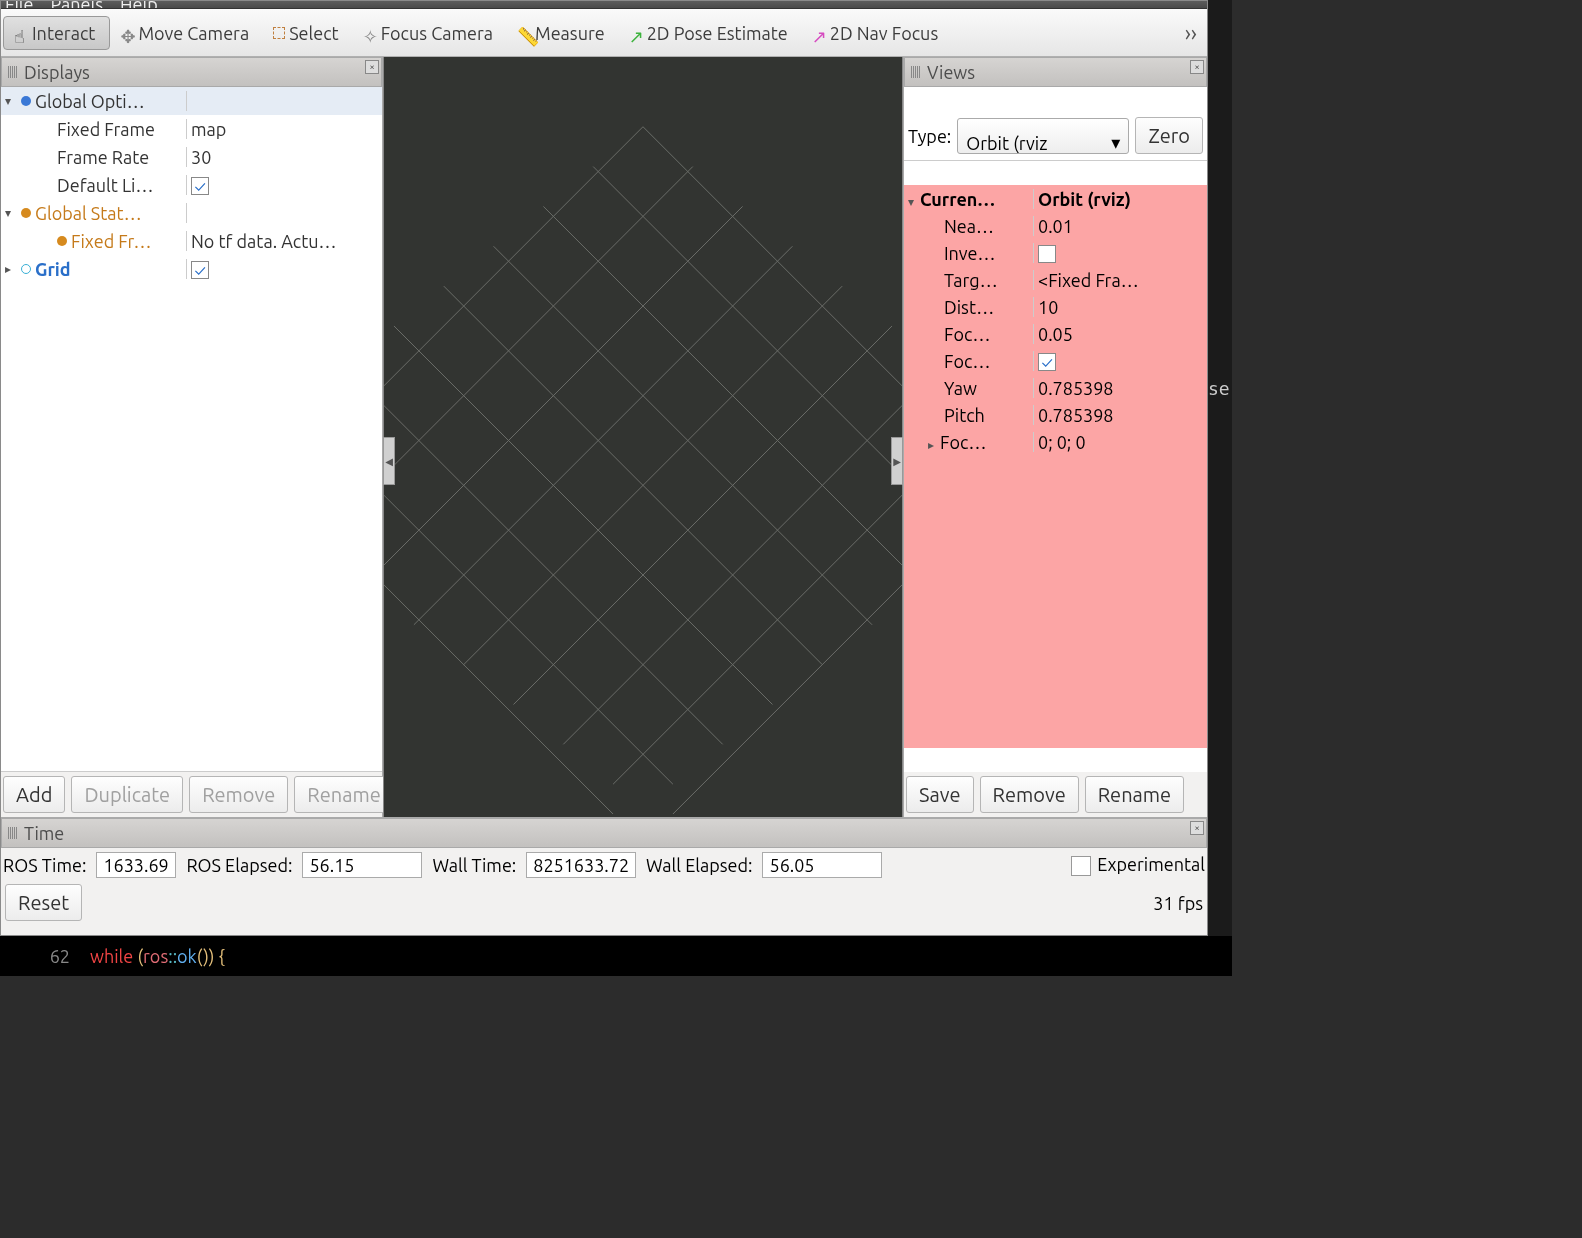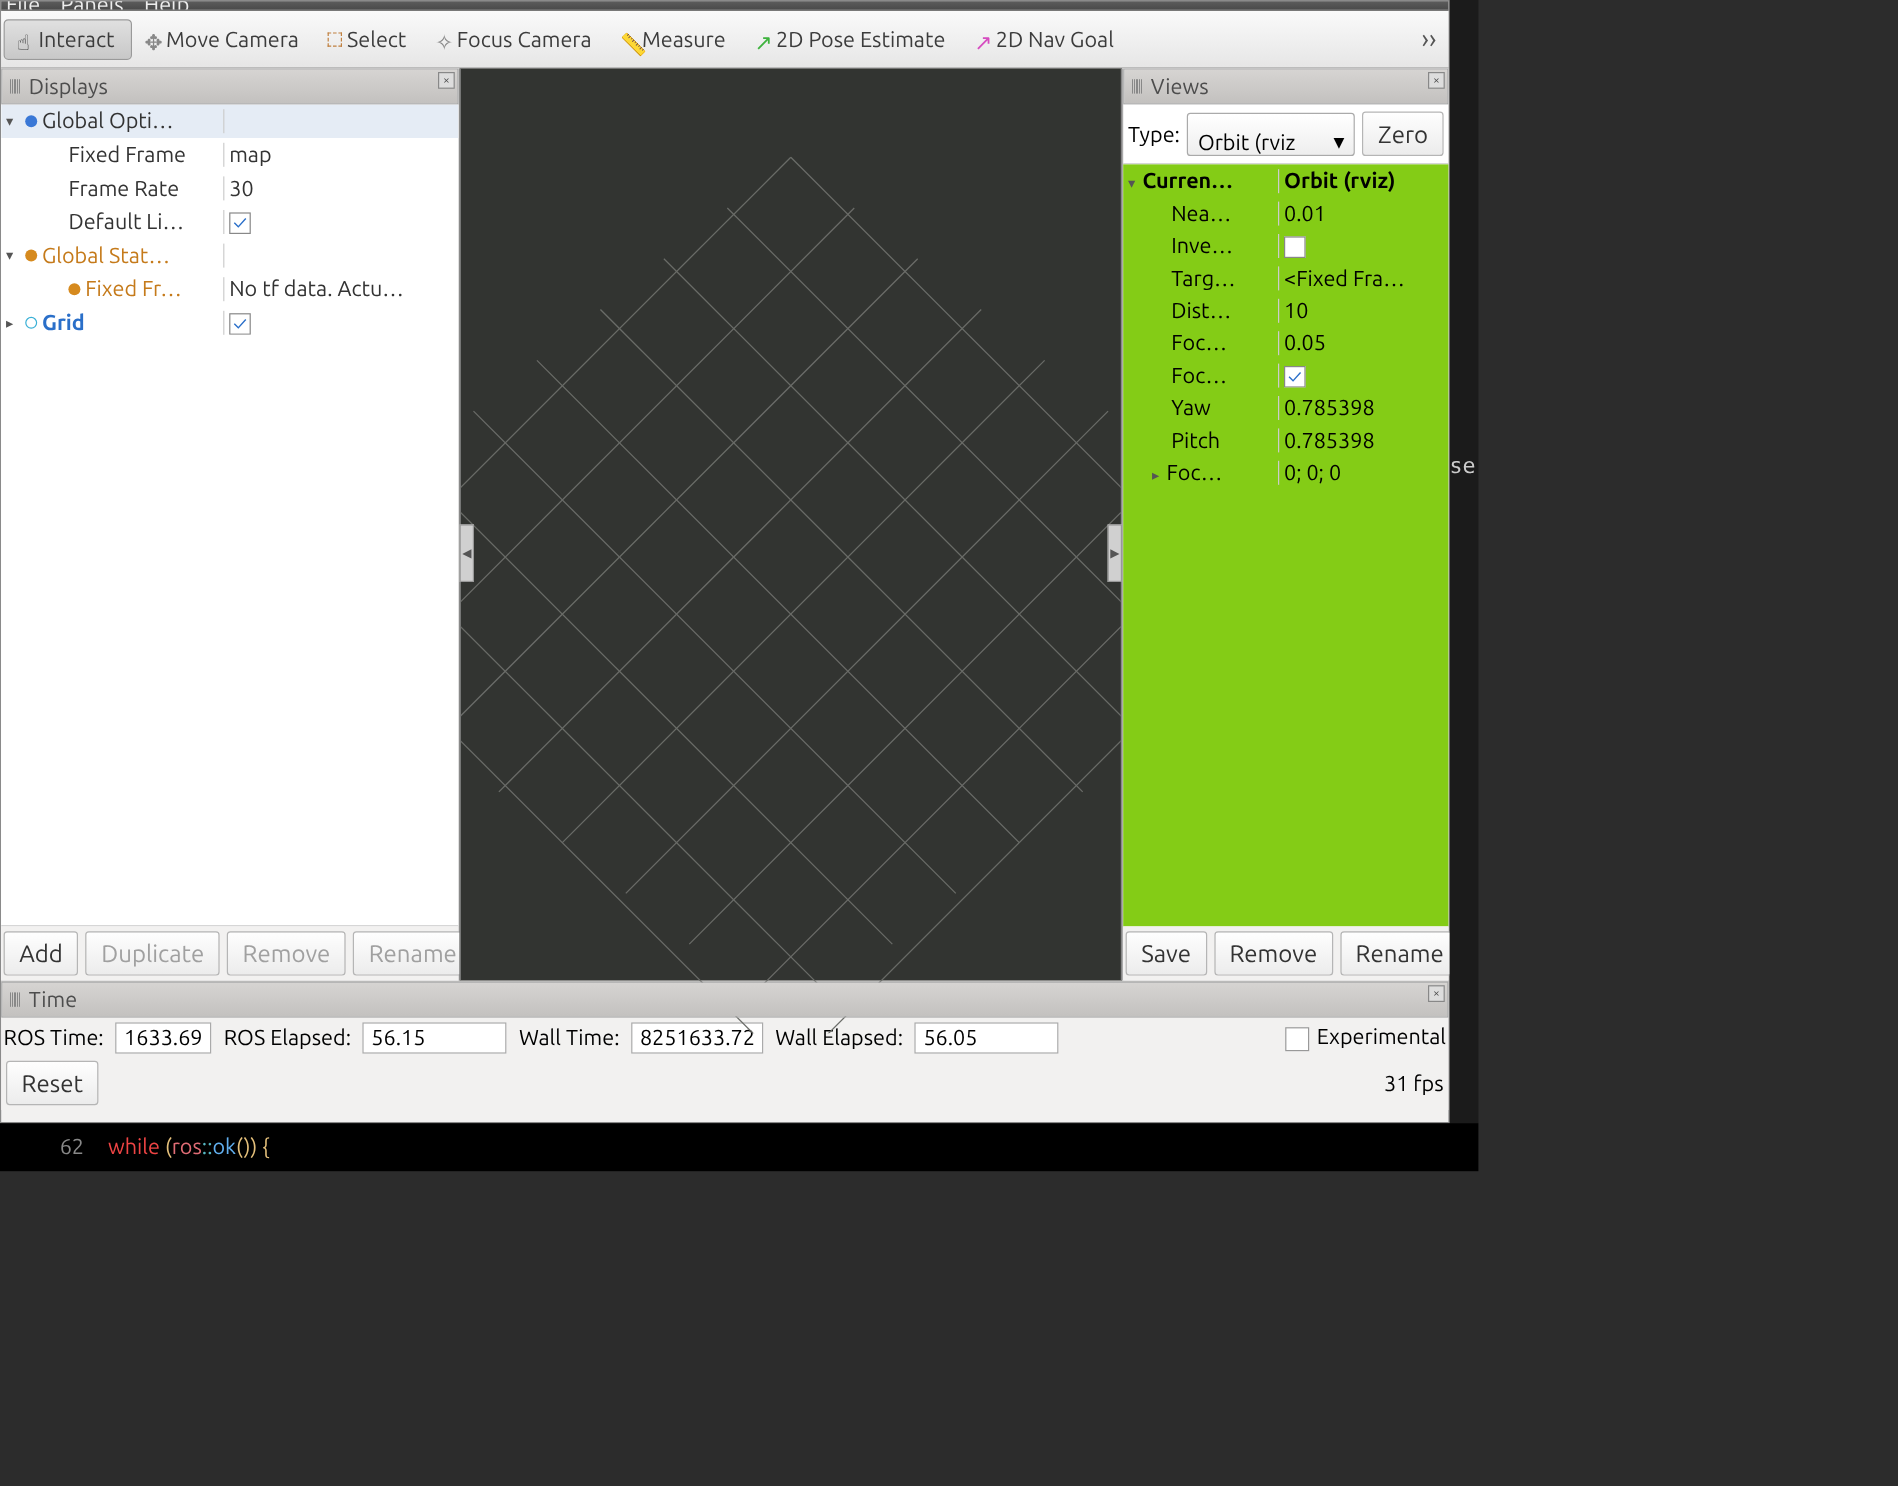--- a/index.html
+++ b/index.html
@@ -32,24 +32,24 @@
 .desc-box{height:112px;border:1px solid #aaa;border-top:none;padding:6px 4px;background:#fff;font-size:20px;font-weight:bold;color:#333;position:relative;}
 .cursor-img{position:absolute;left:205px;top:36px;font-size:26px;color:#000;}
 .btn-row{display:flex;gap:6px;padding:4px 2px;background:#f2f1f0;}
 .btn{border:1px solid #b5b5b5;border-radius:3px;background:linear-gradient(#fefefe,#ececec);padding:6px 12px;font-size:20px;color:#333;cursor:pointer;}
 .btn.disabled{color:#a0a0a0;}
 .viewport{flex:1;background:#323431;position:relative;border-left:1px solid #888;border-right:1px solid #888;}
 .viewport svg{position:absolute;inset:0;}
 .collapse-handle{position:absolute;top:50%;width:12px;height:48px;background:#d0d0d0;border:1px solid #999;display:flex;align-items:center;justify-content:center;font-size:10px;color:#555;cursor:pointer;}
 .collapse-handle.left{left:-1px;}
 .collapse-handle.right{right:-1px;}
-.panel-right{width:272px;background:#fff;border-left:1px solid #aaa;display:flex;flex-direction:column;}
+.panel-right{width:304px;background:#fff;border-left:1px solid #aaa;display:flex;flex-direction:column;gap:24px;}
 .views-top{display:flex;align-items:center;gap:6px;padding:6px 4px;font-size:20px;border-bottom:1px solid #ccc;}
 .combo{flex:1;border:1px solid #aaa;border-radius:3px;background:linear-gradient(#fff,#eee);height:36px;display:flex;align-items:flex-end;padding:0 8px;justify-content:space-between;font-size:19px;overflow:hidden;}
-.views-tree{flex:1;background:#84cc16;font-size:19px;}
+.views-tree{flex:1;background:#fca5a5;font-size:19px;}
 .views-tree .row{display:flex;height:27px;align-items:center;}
 .views-tree .row .k{width:130px;padding-left:var(--ind,4px);overflow:hidden;text-overflow:ellipsis;white-space:nowrap;border-right:1px solid #ccc;}
 .views-tree .row .v{flex:1;padding-left:4px;overflow:hidden;text-overflow:ellipsis;white-space:nowrap;}
 .time-panel{background:#f2f1f0;border-top:1px solid #aaa;}
 .time-row{display:flex;align-items:center;gap:10px;padding:4px 2px;font-size:20px;flex-wrap:nowrap;}
 .time-field{border:1px solid #aaa;background:#fff;padding:2px 6px;min-width:80px;display:inline-block;}
 .time-bottom{display:flex;justify-content:space-between;align-items:center;padding:2px 4px 4px;}
 .checkbox{width:20px;height:20px;border:1px solid #999;background:#fff;display:inline-block;margin-right:6px;vertical-align:middle;}
 .bg-editor{position:absolute;left:0;top:936px;width:1232px;height:40px;background:#000;color:#ddd;font-family:monospace;font-size:20px;display:flex;align-items:center;}
 .bg-editor .lineno{width:90px;text-align:right;color:#888;padding-right:20px;}
@@ -90,21 +90,21 @@
     <div class="tool-btn">
         <span class="tool-icon" style="color:#c08040">📏</span>
         <span>Measure</span>
       </div>
     <div class="tool-btn">
         <span class="tool-icon" style="color:#3eb33e">↗</span>
         <span>2D Pose Estimate</span>
       </div>
     <div class="tool-btn">
         <span class="tool-icon" style="color:#d64cc0">↗</span>
-        <span>2D Nav Goal</span>
+        <span>2D Nav Focus</span>
       </div>
     <div class="tool-overflow">››</div>
   </div>
 
   <div class="main">
 
     <div class="panel-left">
       <div class="panel-header">
         <span class="grip"></span>
         <span>Displays</span>

